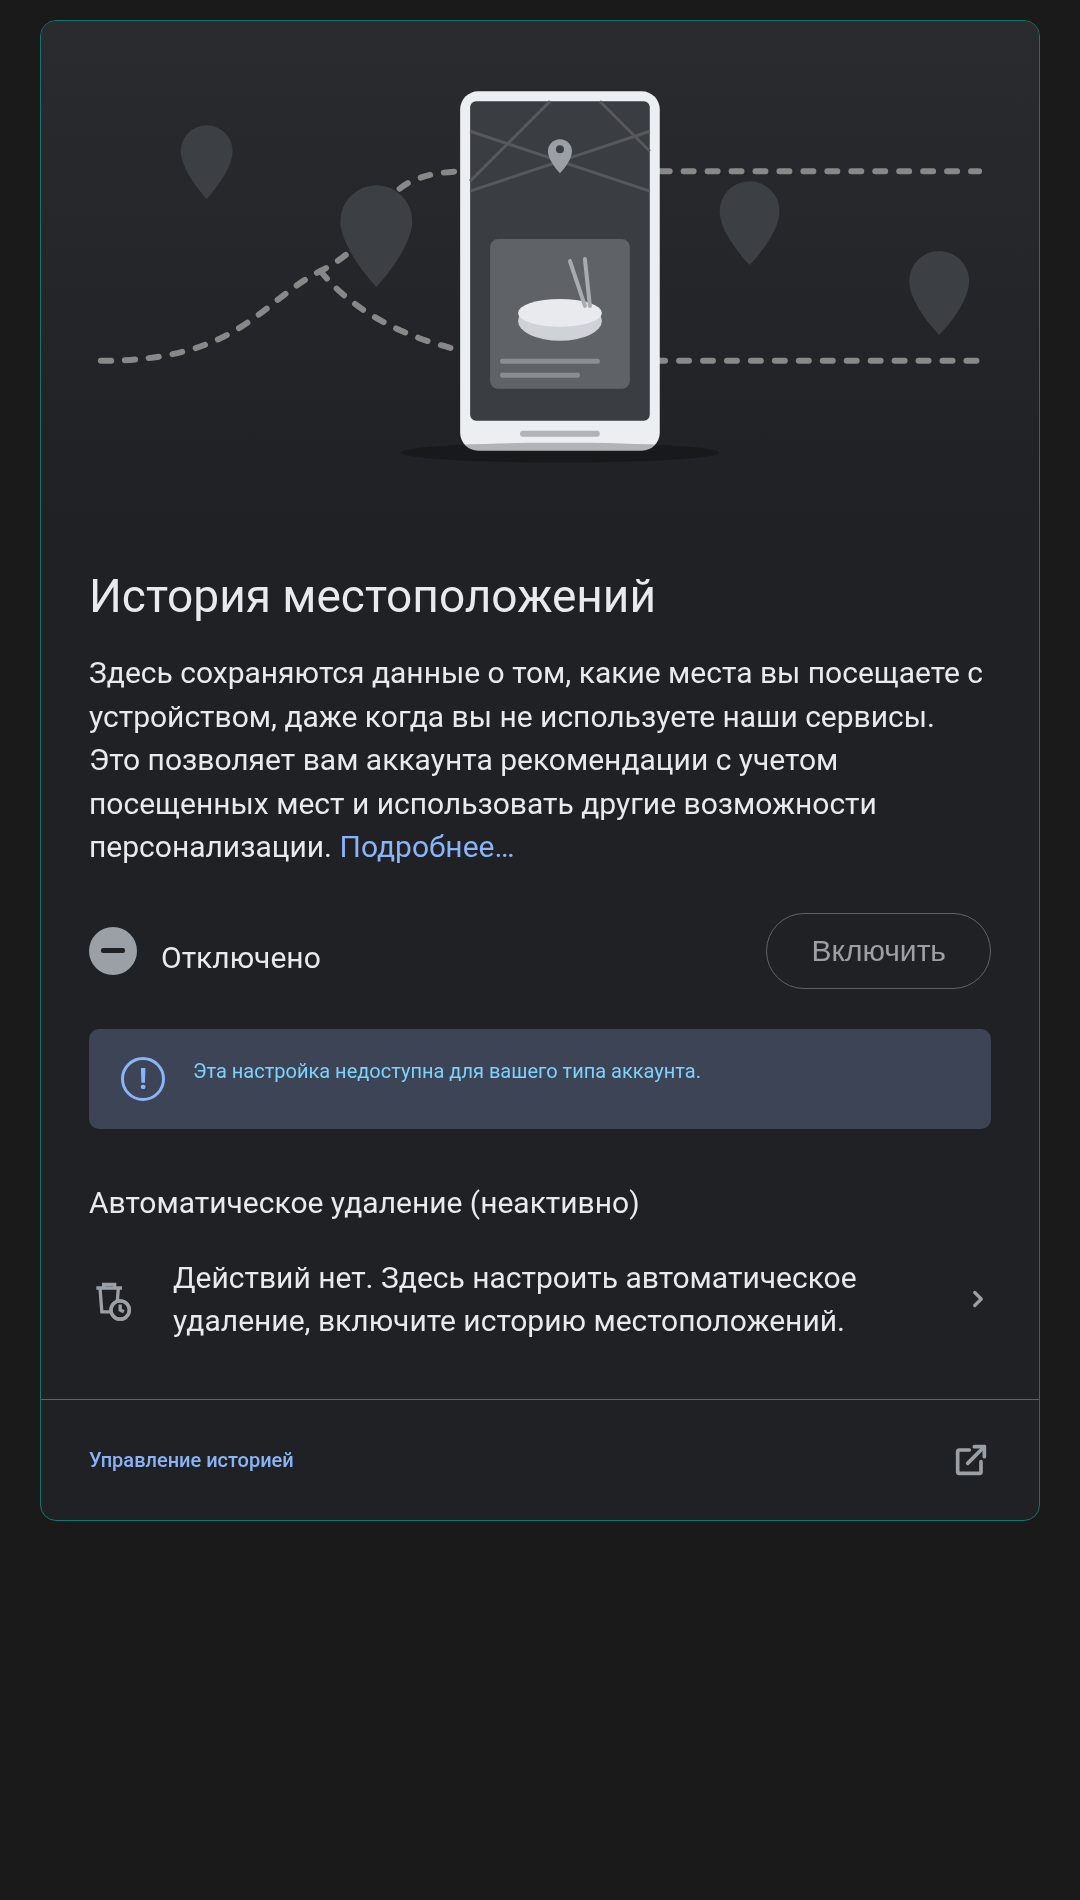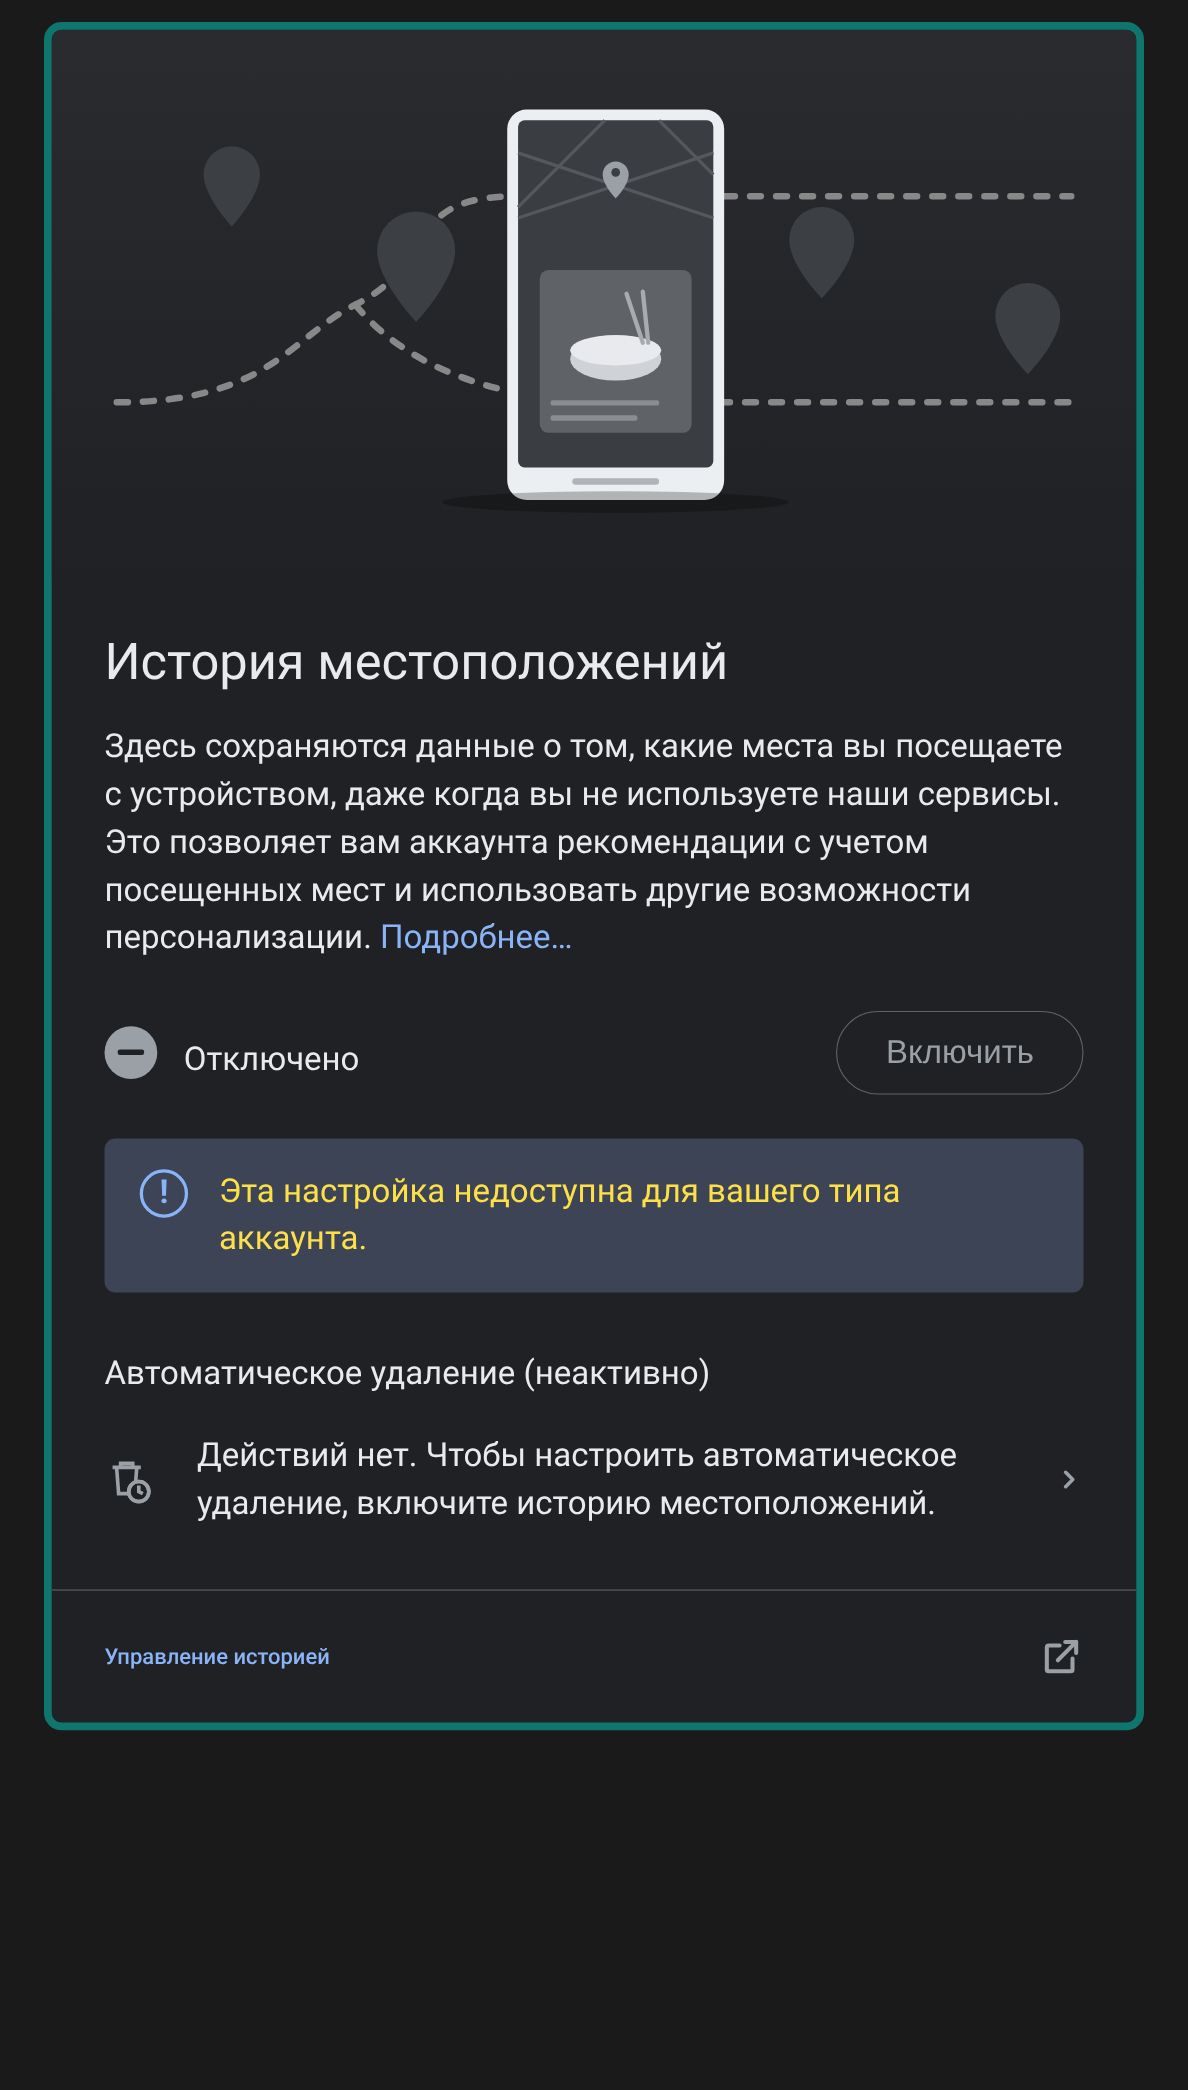--- a/index.html
+++ b/index.html
@@ -5,21 +5,21 @@
   * { box-sizing: border-box; margin: 0; padding: 0; }
   body {
     background: #1a1a1a;
     font-family: -apple-system, BlinkMacSystemFont, "Segoe UI", Roboto, Arial, sans-serif;
     width: 1080px;
     height: 1900px;
     padding: 20px 40px;
     color: #e8eaed;
   }
   .card {
-    border: 7px solid #0f766e;
+    border: 1px solid #0f766e;
     border-radius: 16px;
     overflow: hidden;
     background: #202124;
   }
   .illustration {
     height: 500px;
     background: linear-gradient(180deg, #2a2b2e 0%, #202124 100%);
     position: relative;
     overflow: hidden;
     display: flex;
@@ -85,22 +85,22 @@
     flex-shrink: 0;
     width: 44px; height: 44px;
     border: 3px solid #8ab4f8;
     border-radius: 50%;
     display: flex; align-items: center; justify-content: center;
     color: #8ab4f8;
     font-size: 30px;
     font-weight: 700;
   }
   .alert-text {
-    color: #fde047;
-    font-size: 30px;
+    color: #7dd3fc;
+    font-size: 20px;
     line-height: 1.4;
   }
   .section-heading {
     font-size: 30px;
     color: #e8eaed;
     font-weight: 400;
     margin-bottom: 36px;
   }
   .auto-row {
     display: flex;
@@ -207,21 +207,21 @@
 
     <h2 class="section-heading">Автоматическое удаление (неактивно)</h2>
 
     <div class="auto-row">
       <svg class="auto-icon" viewBox="0 0 24 24" fill="none" stroke="currentColor" stroke-width="1.8">
         <path d="M4 6h14M8 6V4h6v2M6 6l1 13h8l1-13"></path>
         <circle cx="17" cy="18" r="5" fill="#202124"></circle>
         <circle cx="17" cy="18" r="5"></circle>
         <path d="M17 15v3l2 1"></path>
       </svg>
-      <div class="auto-text">Действий нет. Чтобы настроить автоматическое удаление, включите историю местоположений.</div>
+      <div class="auto-text">Действий нет. Здесь настроить автоматическое удаление, включите историю местоположений.</div>
       <svg class="chevron" width="26" height="26" viewBox="0 0 24 24" fill="none" stroke="currentColor" stroke-width="3" stroke-linecap="round" stroke-linejoin="round">
         <polyline points="9 6 15 12 9 18"></polyline>
       </svg>
     </div>
   </div>
 
   <div class="divider"></div>
 
   <div class="footer">
     <a href="#" class="footer-link">Управление историей</a>

